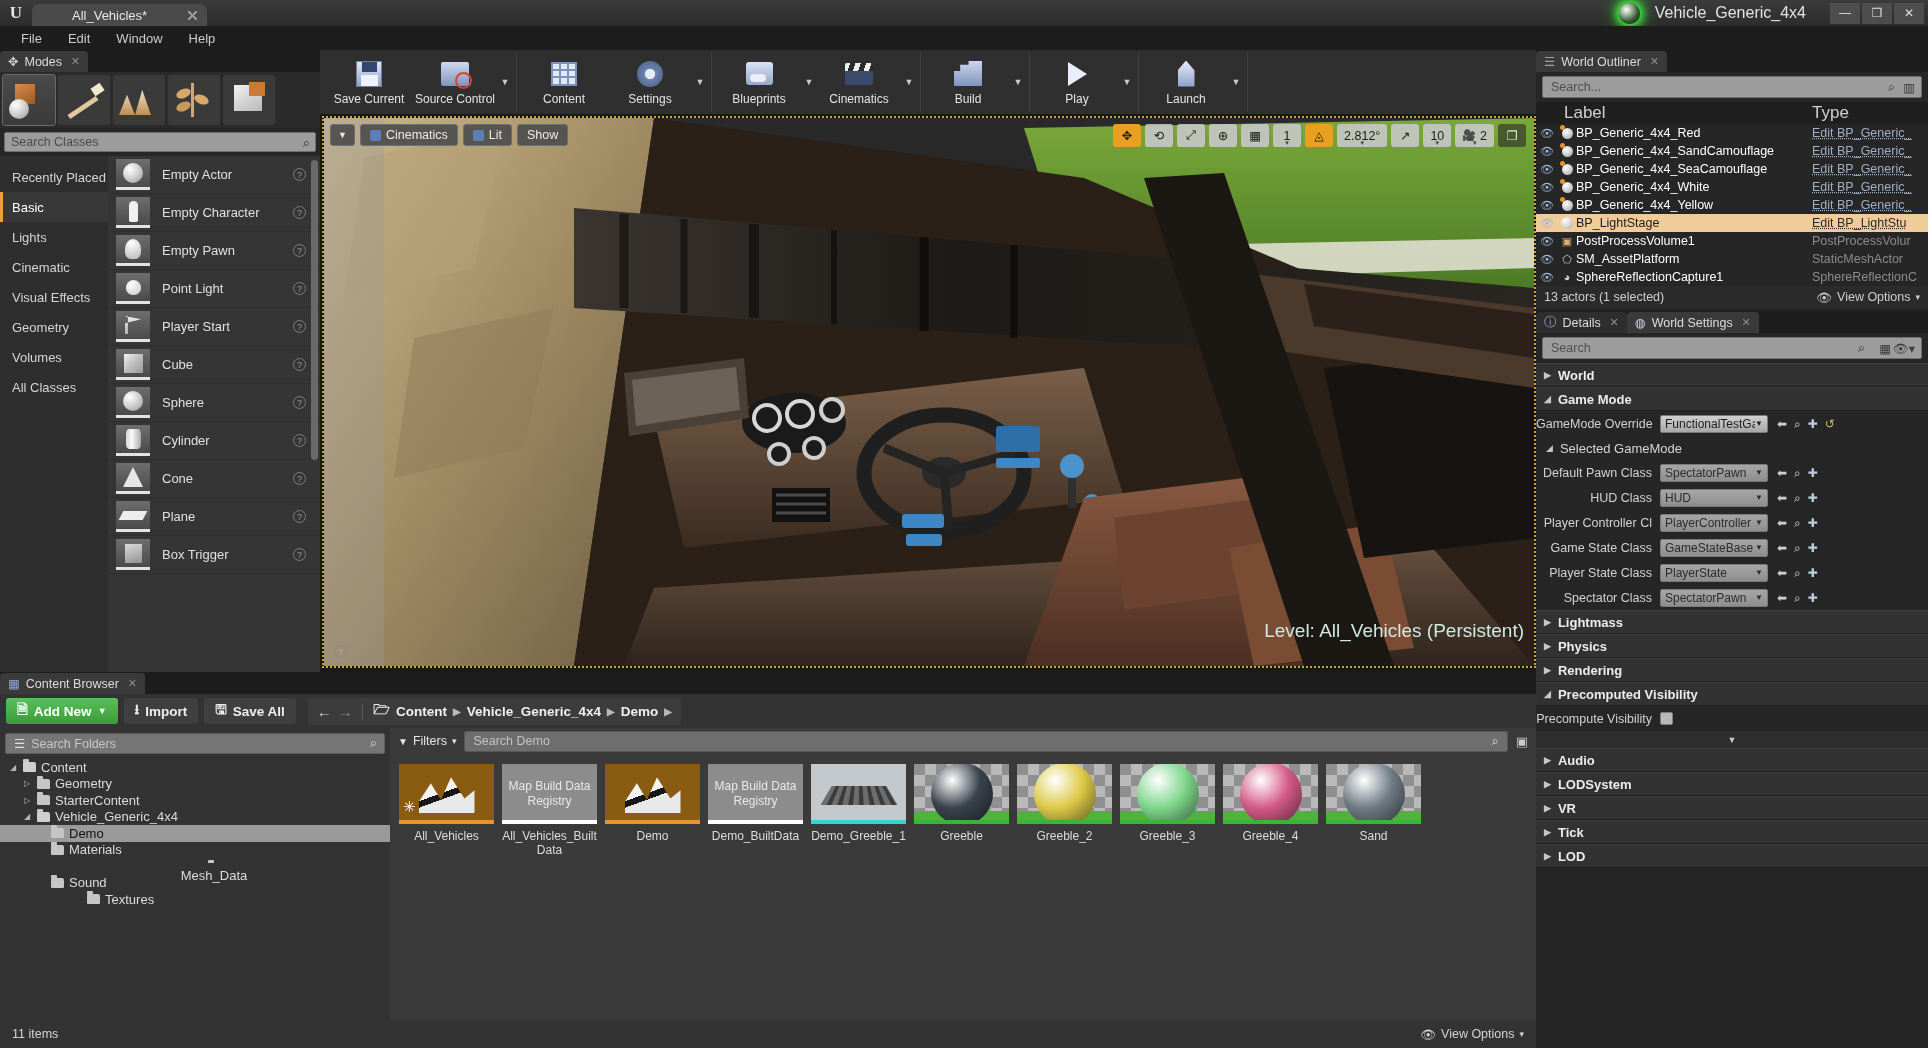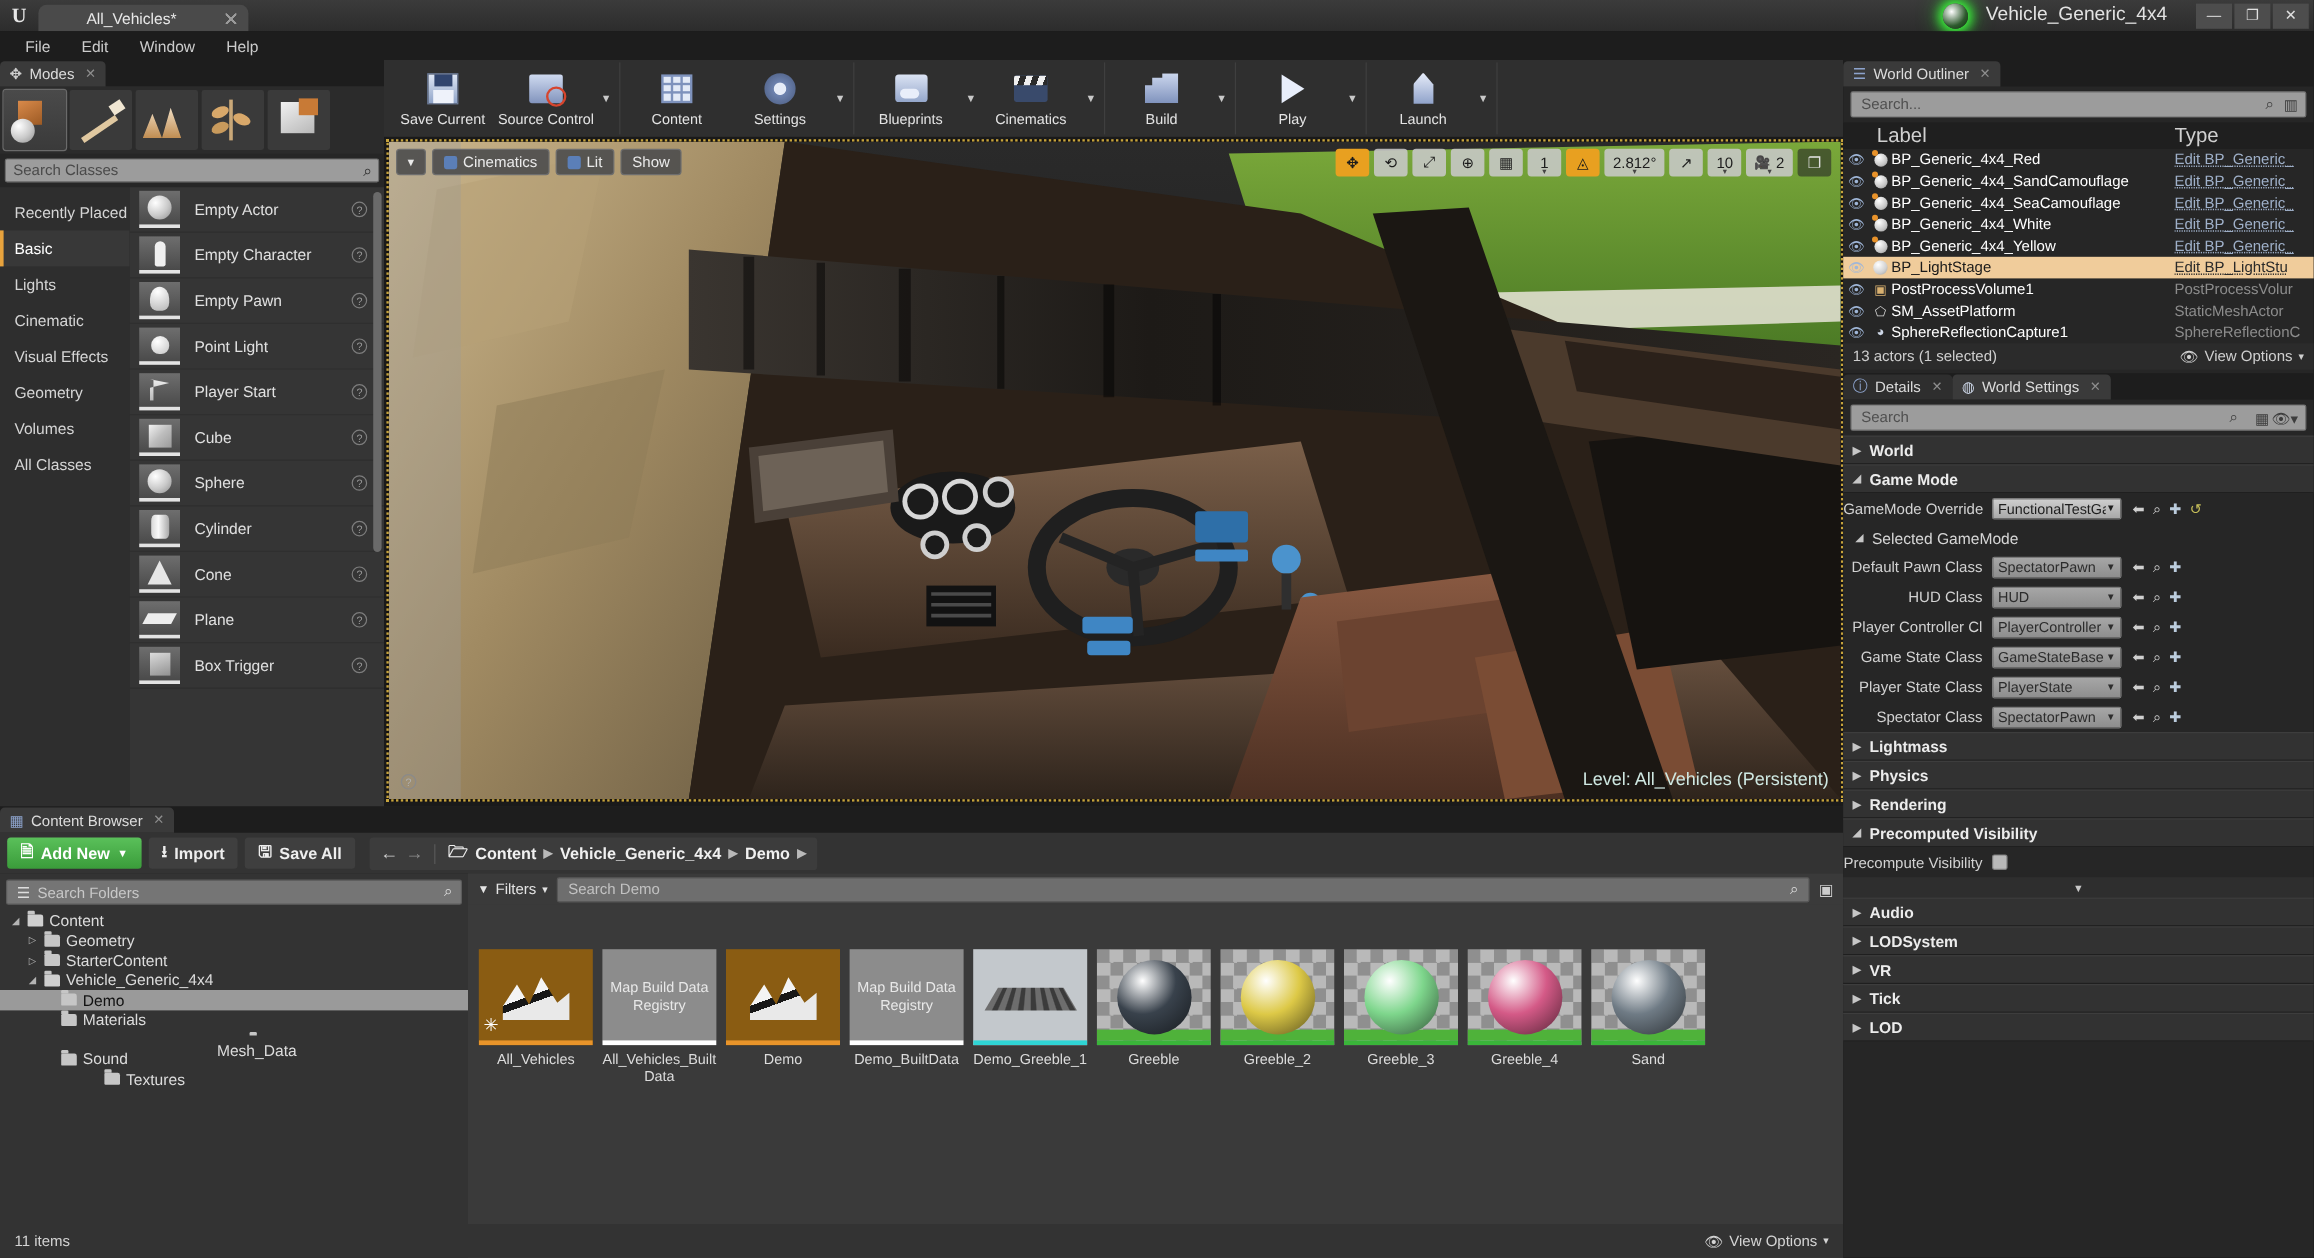--- a/index.html
+++ b/index.html
@@ -110,21 +110,21 @@
     display:flex; align-items:center; gap:5px; padding:0 9px; color:#eaeaea; font-size:12.5px; }
   .vchip .dot{ width:11px;height:11px;border-radius:2px;background:#5b7fb8; }
   .vbarR{ position:absolute; top:6px; right:8px; display:flex; gap:4px; z-index:5; }
   .vchipR{ height:23px; min-width:28px; background:rgba(200,200,200,.88); border-radius:3px;
     display:flex; align-items:center; justify-content:center; padding:0 7px; color:#1c1c1c;
     font-size:12.5px; position:relative; }
   .vchipR.amber{ background:#e8a020; }
   .vchipR.dk{ background:rgba(40,40,40,.6); color:#e0e0e0; }
   .vchipR .cv{ position:absolute; bottom:0px; left:50%; transform:translateX(-50%);
      font-size:7px; color:#444; }
-  #levelstat{ position:absolute; right:10px; bottom:8px; color:#cfe8e2; font-size:15px; z-index:5;}
+  #levelstat{ position:absolute; right:10px; bottom:24px; color:#cfe8e2; font-size:19px; z-index:5;}
   #vphelp{ position:absolute; left:10px; bottom:8px; width:13px;height:13px;border-radius:50%;
     border:1px solid #8a8a8a;color:#b0b0b0;font-size:9px;display:flex;align-items:center;
     justify-content:center; z-index:5;}
 
   
   #cb{ position:absolute; left:0; top:672px; width:1536px; height:376px; background:#262626; }
   #cbtoolbar{ height:34px; background:#333; display:flex; align-items:center; gap:6px;
     padding:0 6px; }
   .addnew{ height:26px; background:linear-gradient(#5ac05a,#3a9c3a); border-radius:3px;
     display:flex; align-items:center; gap:6px; padding:0 11px; color:#fff; font-weight:bold;
@@ -150,22 +150,22 @@
   .fold.open{ background:#cfcfcf; }
   #assets{ flex:1; background:#3a3a3a; position:relative; }
   #filterbar{ height:26px; background:#3a3a3a; display:flex; align-items:center; gap:8px;
     padding:0 8px; }
   .filterbtn{ color:#e4e4e4; font-size:12.5px; display:flex; align-items:center; gap:5px; }
   .assetsearch{ flex:1; height:21px; background:#6e6e6e; border:1px solid #575757;
     border-radius:2px; display:flex;align-items:center;padding:0 8px;color:#c2c2c2;
     font-size:12.5px; position:relative;}
   #tiles{ display:flex; gap:8px; padding:10px 0 0 9px; flex-wrap:wrap; }
   .tile{ width:95px; }
-  .tthumb{ width:95px; height:80px; position:relative; display:flex; align-items:center;
-    justify-content:center; overflow:hidden;margin-top:27px; }
+  .tthumb{ width:95px; height:60px; position:relative; display:flex; align-items:center;
+    justify-content:center; overflow:hidden; }
   .tthumb .bar{ position:absolute; left:0; right:0; bottom:0; height:4px; }
   .tlabel{ margin-top:5px; text-align:center; font-size:12px; color:#dcdcdc; line-height:14px; }
   .mapicon{width:56px;height:38px;background:
      linear-gradient(160deg,#f4f4f4 0 45%,#171717 45% 56%,#e9e9e9 56%);
      clip-path:polygon(0 72%,22% 22%,40% 66%,58% 6%,82% 62%,100% 40%,100% 100%,0 100%);}
   .mapstar{position:absolute;left:4px;bottom:8px;color:#fff;font-size:15px;}
   .mbdr{ color:#e8e8e8; font-size:12px; text-align:center; line-height:15px; }
   .msphere{ width:62px; height:62px; border-radius:50%; }
   .checker{ position:absolute; inset:0; background:
      repeating-conic-gradient(#b9b9b9 0 25%, #8f8f8f 0 50%) 0 0/22px 22px; }

